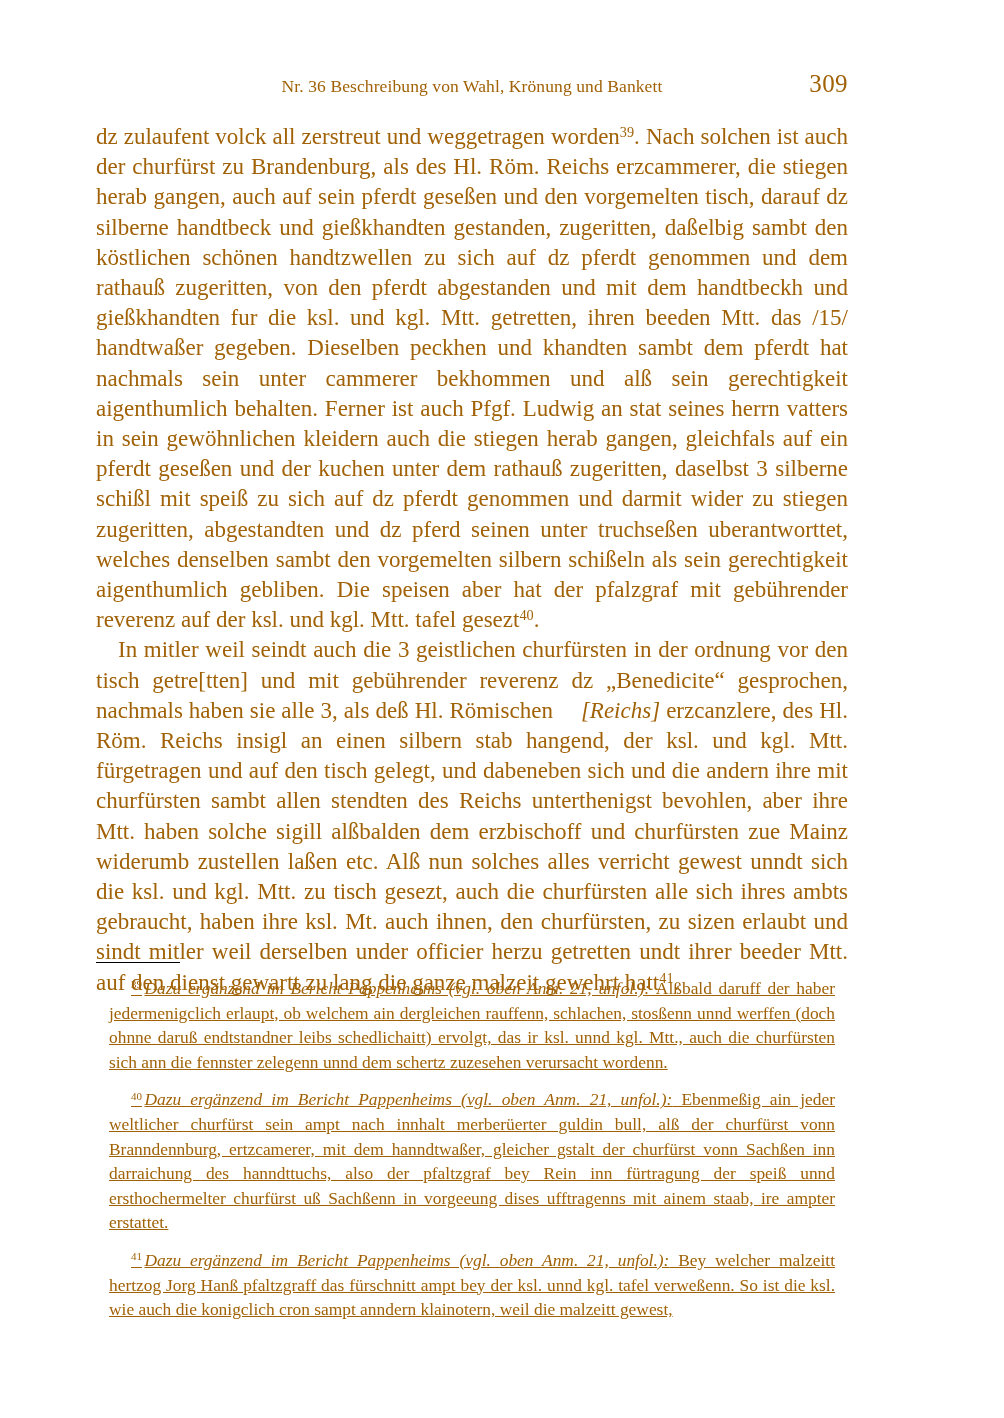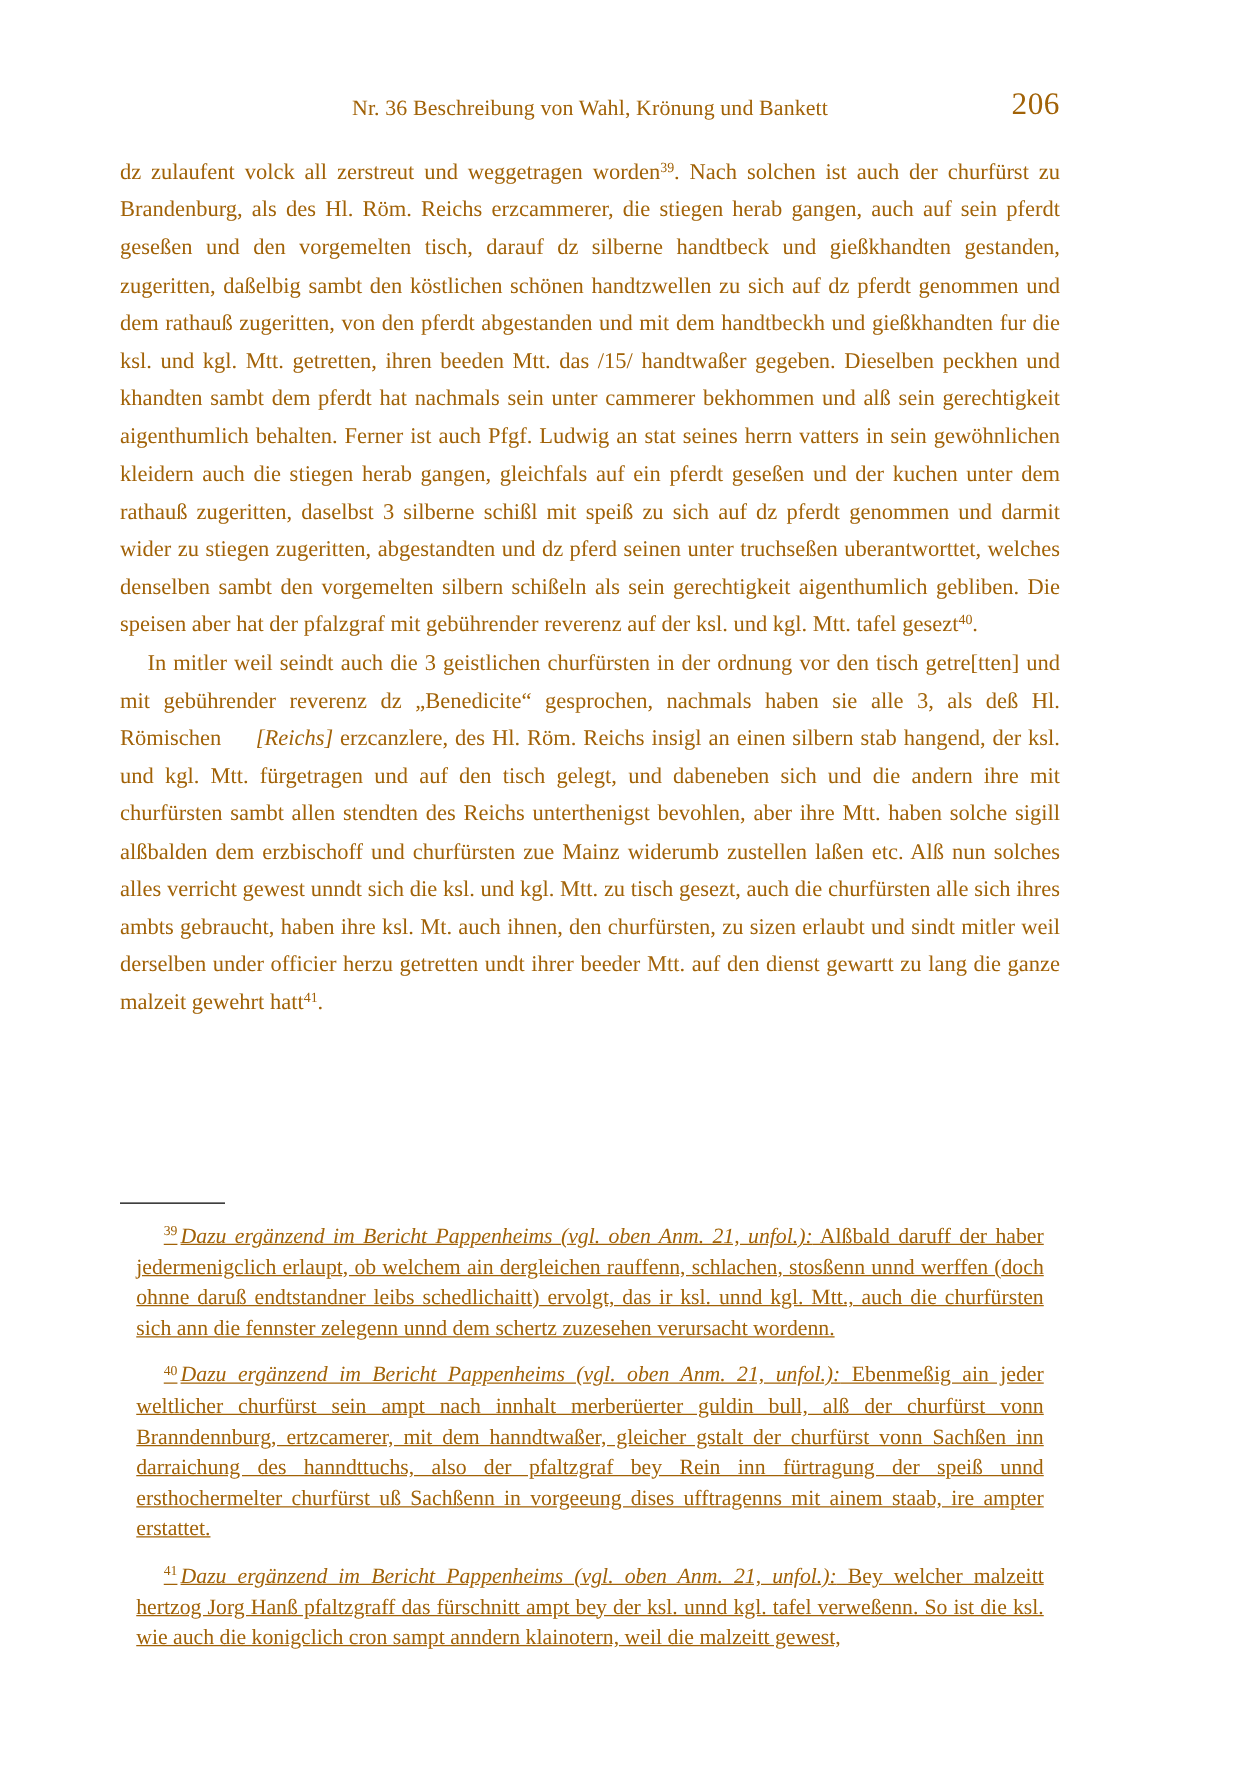--- a/index.html
+++ b/index.html
@@ -42,21 +42,21 @@
   }
   .runhead-folio {
     position: absolute;
     right: 0;
     top: -4px;
     font-size: 25px;
     letter-spacing: 0.4px;
   }
   
   .body-block {
-    font-size: 18px;
+    font-size: 23px;
     line-height: 30.2px;
     text-align: justify;
     text-justify: inter-word;
     -webkit-hyphens: none;
     hyphens: none;
   }
   .body-block p {
     margin: 0;
   }
   .body-block p.indent {
@@ -107,21 +107,21 @@
 </style>
 </head>
 <body>
 
 <div class="page">
 
   <div class="content">
 
     <div class="runhead">
       <div class="runhead-title">Nr. 36 Beschreibung von Wahl, Krönung und Bankett</div>
-      <div class="runhead-folio">206</div>
+      <div class="runhead-folio">309</div>
     </div>
 
     <div class="body-block">
 
       <p><span>dz zulaufent volck all zerstreut und weggetragen worden</span><sup class="fnref">39</sup><span>. Nach solchen ist auch der churfürst zu Brandenburg, als des Hl. Röm. Reichs erzcammerer, die stiegen herab gangen, auch auf sein pferdt geseßen und den vorgemelten tisch, darauf dz silberne handtbeck und gießkhandten gestanden, zugeritten, daßelbig sambt den köstlichen schönen handtzwellen zu sich auf dz pferdt genommen und dem rathauß zugeritten, von den pferdt abgestanden und mit dem handtbeckh und gießkhandten fur die ksl. und kgl. Mtt. getretten, ihren beeden Mtt. das /15/ handtwaßer gegeben. Dieselben peckhen und khandten sambt dem pferdt hat nachmals sein unter cammerer bekhommen und alß sein gerechtigkeit aigenthumlich behalten. Ferner ist auch Pfgf. Ludwig an stat seines herrn vatters in sein gewöhnlichen kleidern auch die stiegen herab gangen, gleichfals auf ein pferdt geseßen und der kuchen unter dem rathauß zugeritten, daselbst 3 silberne schißl mit speiß zu sich auf dz pferdt genommen und darmit wider zu stiegen zugeritten, abgestandten und dz pferd seinen unter truchseßen uberantworttet, welches denselben sambt den vorgemelten silbern schißeln als sein gerechtigkeit aigenthumlich gebliben. Die speisen aber hat der pfalzgraf mit gebührender reverenz auf der ksl. und kgl. Mtt. tafel gesezt</span><sup class="fnref">40</sup><span>.</span></p>
 
       <p class="indent"><span>In mitler weil seindt auch die 3 geistlichen churfürsten in der ordnung vor den tisch getre[tten] und mit gebührender reverenz dz „Benedicite“ gesprochen, nachmals haben sie alle 3, als deß Hl. Römischen </span><span class="ital">[Reichs]</span><span> erzcanzlere, des Hl. Röm. Reichs insigl an einen silbern stab hangend, der ksl. und kgl. Mtt. fürgetragen und auf den tisch gelegt, und dabeneben sich und die andern ihre mit churfürsten sambt allen stendten des Reichs unterthenigst bevohlen, aber ihre Mtt. haben solche sigill alßbalden dem erzbischoff und churfürsten zue Mainz widerumb zustellen laßen etc. Alß nun solches alles verricht gewest unndt sich die ksl. und kgl. Mtt. zu tisch gesezt, auch die churfürsten alle sich ihres ambts gebraucht, haben ihre ksl. Mt. auch ihnen, den churfürsten, zu sizen erlaubt und sindt mitler weil derselben under officier herzu getretten undt ihrer beeder Mtt. auf den dienst gewartt zu lang die ganze malzeit gewehrt hatt</span><sup class="fnref">41</sup><span>.</span></p>
 
     </div>
   </div>

